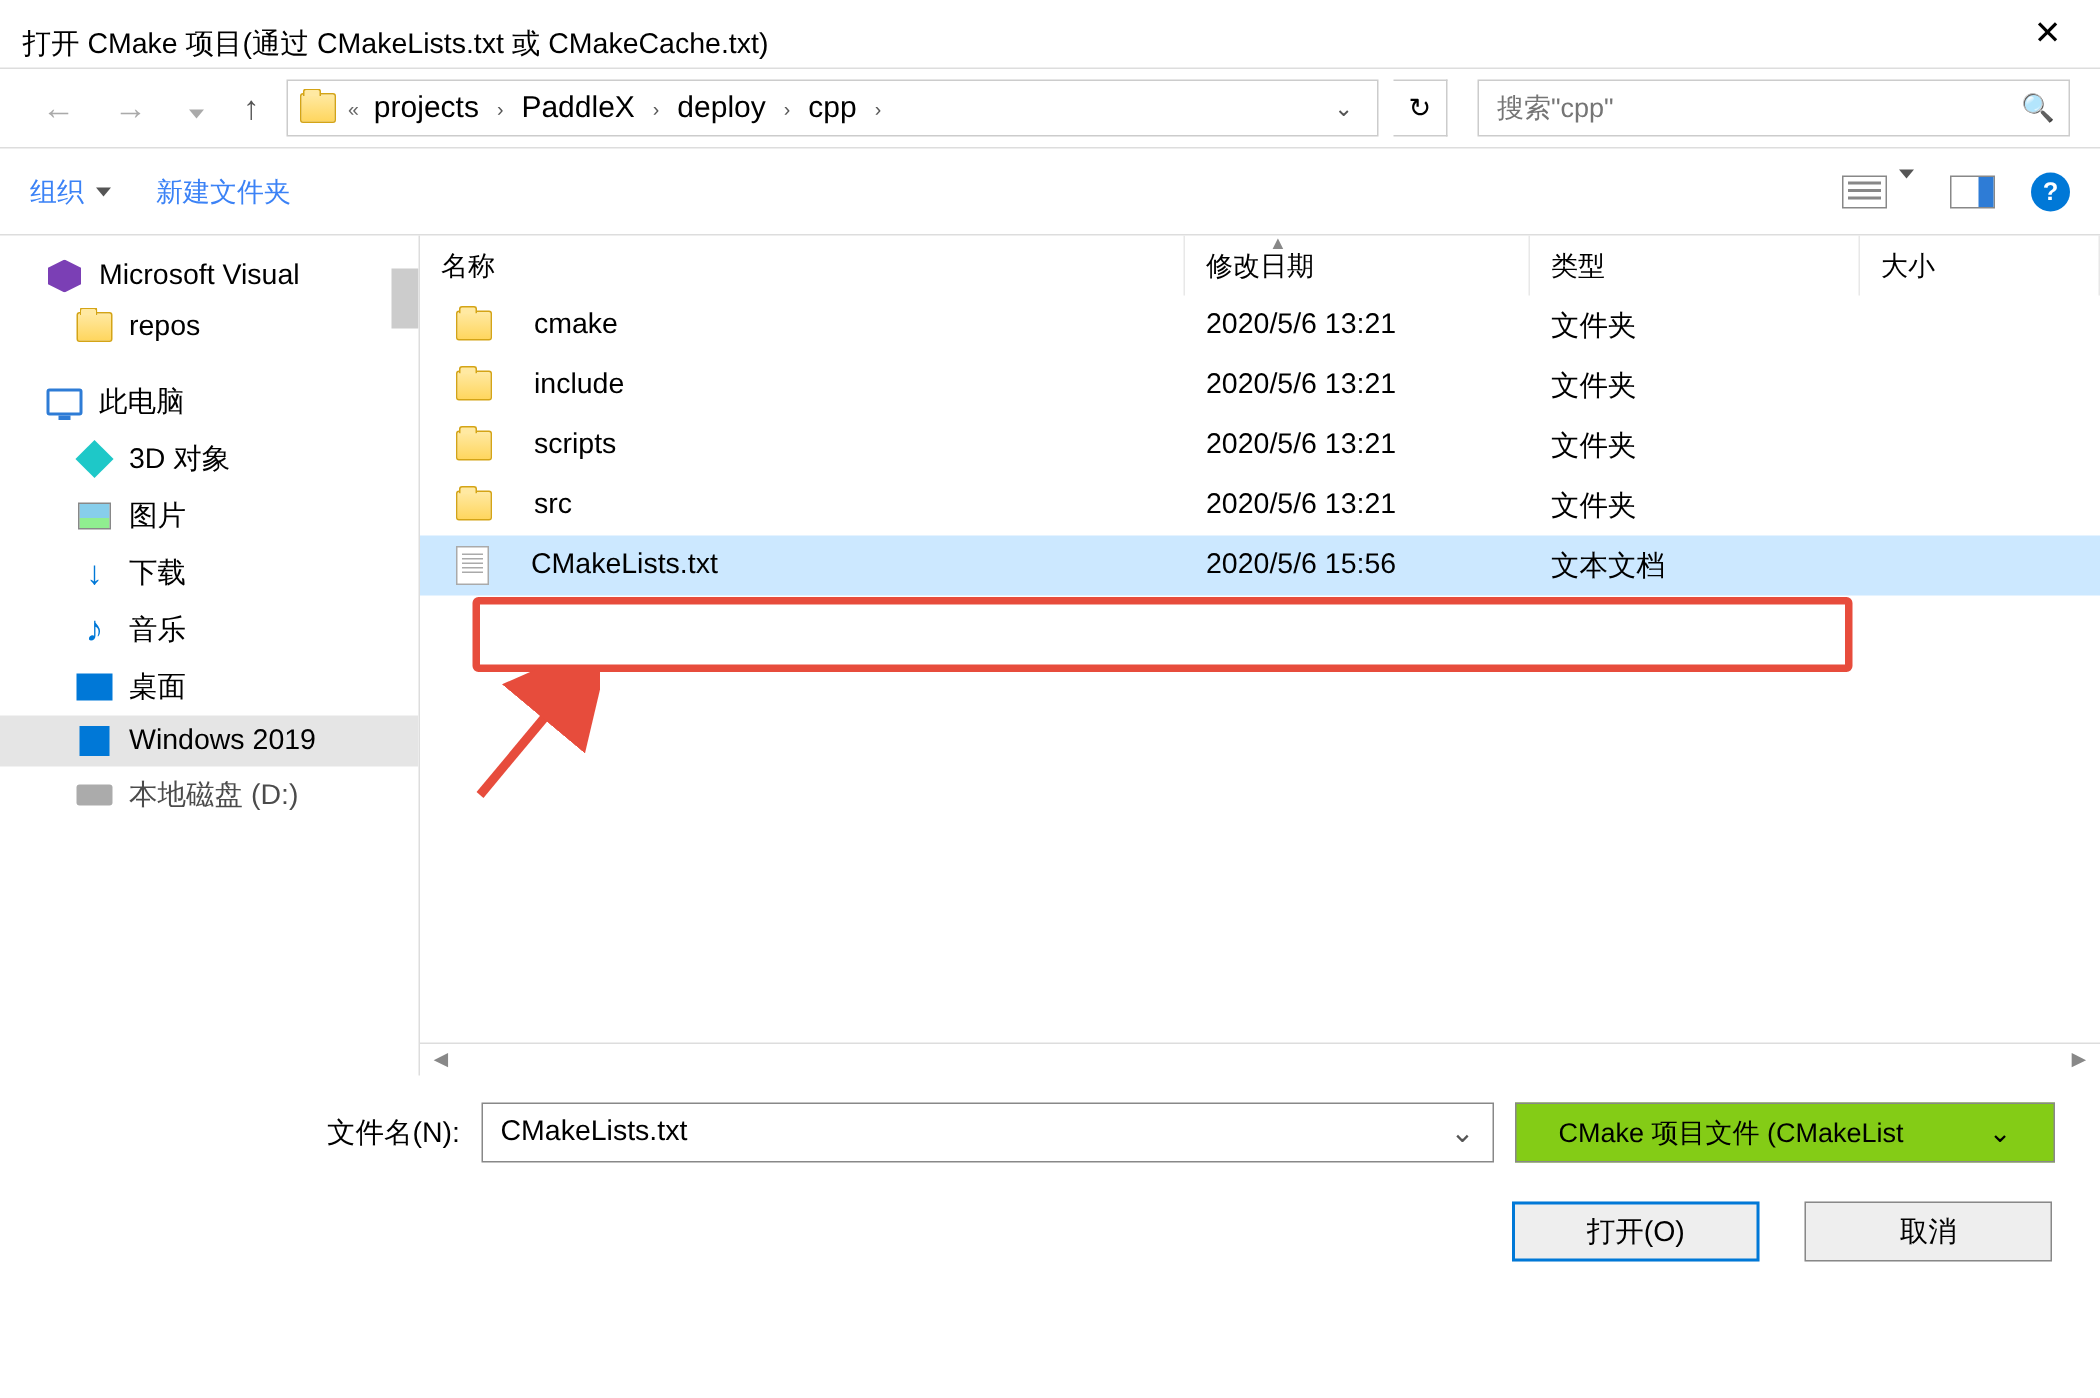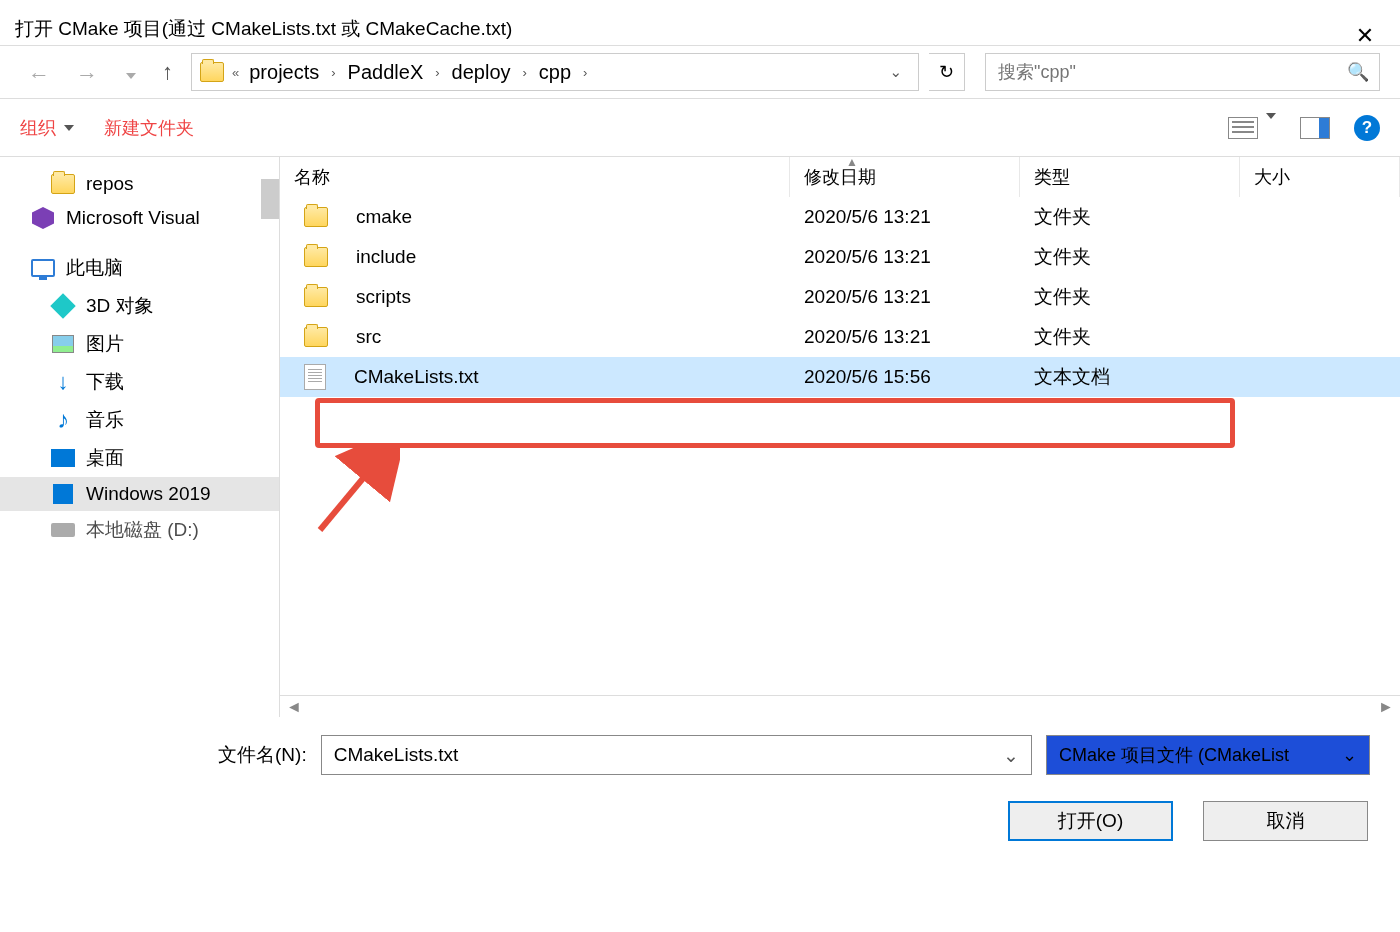--- a/index.html
+++ b/index.html
@@ -1,39 +1,39 @@
 <!DOCTYPE html>
 <html><head>
 <meta charset="utf-8">
 <style>
 * { box-sizing: border-box; margin: 0; padding: 0; }
 body { font-family: "Microsoft YaHei", "Segoe UI", sans-serif; font-size: 16px; background: #fff; color: #000; width: 1400px; height: 932px; overflow: hidden; position: relative; }
 
-.titlebar { height: 45px; display: flex; align-items: flex-start; padding: 16px 15px; }
+.titlebar { height: 45px; display: flex; align-items: flex-end; padding: 3px 15px; }
 .titlebar-title { font-size: 19px; flex: 1; }
 .close-btn { width: 40px; height: 40px; display: flex; align-items: center; justify-content: center; font-size: 22px; cursor: pointer; }
 
 .navbar { height: 54px; border: 1px solid #ddd; border-left: none; border-right: none; display: flex; align-items: center; padding: 0 20px; gap: 10px; }
 .nav-arrow { color: #aaa; font-size: 22px; padding: 0 8px; }
 .nav-arrow.recent::after { content: ""; display: inline-block; border-left:5px solid transparent;border-right:5px solid transparent;border-top:6px solid #aaa; margin-left:2px;}
 .nav-up { color: #555; font-size: 22px; padding: 0 8px; }
 .breadcrumb-box { flex: 1; height: 38px; border: 1px solid #ccc; display: flex; align-items: center; padding: 0 8px; gap: 8px; }
 .folder-icon { width: 24px; height: 20px; background: linear-gradient(#ffe9a2,#ffd65e); border:1px solid #d4a416; border-radius:2px; display:inline-block; position:relative;}
 .folder-icon::before{content:"";position:absolute;top:-4px;left:1px;width:10px;height:4px;background:#ffe9a2;border:1px solid #d4a416;border-bottom:none;border-radius:2px 2px 0 0;}
 .breadcrumb-sep { color: #666; font-size: 13px; }
 .breadcrumb-seg { font-size: 20px; padding: 4px 2px; cursor: pointer; }
 .breadcrumb-chev { color: #555; padding: 0 2px; font-size:13px;}
 .bc-history { margin-left:auto; color:#555; padding:0 8px; font-size:15px;}
 .refresh-btn { width: 36px; height: 38px; border: 1px solid #ccc; border-left:none; display: flex; align-items: center; justify-content: center; font-size: 18px; }
 .search-box { width: 395px; height: 38px; border: 1px solid #ccc; margin-left: 10px; display: flex; align-items: center; }
 .search-input { flex: 1; border: none; outline: none; padding: 0 12px; font-size: 18px; color: #777; background: transparent; font-family: inherit;}
 .search-icon { width: 40px; display: flex; align-items: center; justify-content: center; color: #555; font-size: 18px; }
 
 .toolbar { height: 58px; display: flex; align-items: center; padding: 0 20px; gap: 30px; border-bottom: 1px solid #ddd;}
-.toolbar-item { font-size: 18px; color: #ef4444; display:flex;align-items:center;gap:6px;}
+.toolbar-item { font-size: 18px; color: #3b82f6; display:flex;align-items:center;gap:6px;}
 .tool-drop::after{content:"";border-left:5px solid transparent;border-right:5px solid transparent;border-top:6px solid #555;margin-left:2px;}
 .toolbar-right { margin-left: auto; display:flex; align-items:center; gap:24px;}
 .view-icon { width:30px; height:22px; border:1px solid #888; position:relative;}
 .view-icon::before{content:"";position:absolute;left:3px;top:3px;right:3px;height:2px;background:#888;box-shadow:0 5px 0 #888,0 10px 0 #888;}
 .preview-icon{width:30px;height:22px;border:1px solid #888;position:relative;}
 .preview-icon::before{content:"";position:absolute;right:0;top:0;bottom:0;width:10px;background:#2e7cd6;}
 .help-icon{width:26px;height:26px;border-radius:50%;background:#0078d7;color:#fff;display:flex;align-items:center;justify-content:center;font-weight:bold;font-size:17px;}
 
 .main { display: flex; height: 560px; }
 .sidebar { width: 280px; border-right: 1px solid #ddd; overflow: hidden; padding-top: 10px; position:relative;}
@@ -77,21 +77,21 @@
 
 .hscroll{height:22px;display:flex;align-items:center;border-top:1px solid #ddd;padding:0 4px;}
 .hs-arrow{width:20px;text-align:center;color:#888;}
 .hs-track{flex:1;}
 
 .bottom { padding: 18px 30px 0 30px; }
 .row1 { display: flex; align-items: center; gap: 14px; }
 .fn-label { font-size: 19px; margin-left:188px;}
 .fn-input { flex: 1; height: 40px; border: 1px solid #888; padding: 0 12px; font-size: 19px; font-family:inherit; display:flex;align-items:center;justify-content:space-between;}
 .fn-drop{color:#555;}
-.ft-select { width: 324px; height: 40px; border: 1px solid #888; background: #1d4ed8; padding: 0 12px; font-size: 18px; display:flex;align-items:center;justify-content:space-between;}
+.ft-select { width: 360px; height: 40px; border: 1px solid #888; background: #84cc16; padding: 0 28px; font-size: 18px; display:flex;align-items:center;justify-content:space-between;}
 .row2 { display: flex; justify-content: flex-end; gap: 18px; margin-top: 26px; padding-right: 2px;}
 .btn { width: 165px; height: 40px; border: 1px solid #888; background: #eee; font-size: 19px; display:flex;align-items:center;justify-content:center;cursor:pointer;margin-left:12px;}
 .btn.primary { border: 2px solid #0078d7; }
 </style>
 </head>
 <body>
 
 <div class="titlebar">
   <div class="titlebar-title">打开 CMake 项目(通过 CMakeLists.txt 或 CMakeCache.txt)</div>
   <div class="close-btn">✕</div>
@@ -130,31 +130,31 @@
         <span class="view-icon"></span>
         <span class="tool-drop"></span>
       </div>
     <span class="preview-icon"></span>
     <span class="help-icon">?</span>
   </div>
 </div>
 
 <div class="main">
   <div class="sidebar">
+    <div class="side-item">
+        <span class="side-icon">
+          <span class="ic-vs"></span>
+        </span>
+        <span>Microsoft Visual</span>
+      </div>
     <div class="side-item sub">
         <span class="side-icon">
           <span class="folder-icon"></span>
         </span>
         <span>repos</span>
-      </div>
-    <div class="side-item">
-        <span class="side-icon">
-          <span class="ic-vs"></span>
-        </span>
-        <span>Microsoft Visual</span>
       </div>
     <div style="height:14px"></div>
     <div class="side-item" style="padding-left:30px">
         <span class="side-icon">
           <span class="ic-pc"></span>
         </span>
         <span>此电脑</span>
       </div>
     <div class="side-item sub">
         <span class="side-icon">

